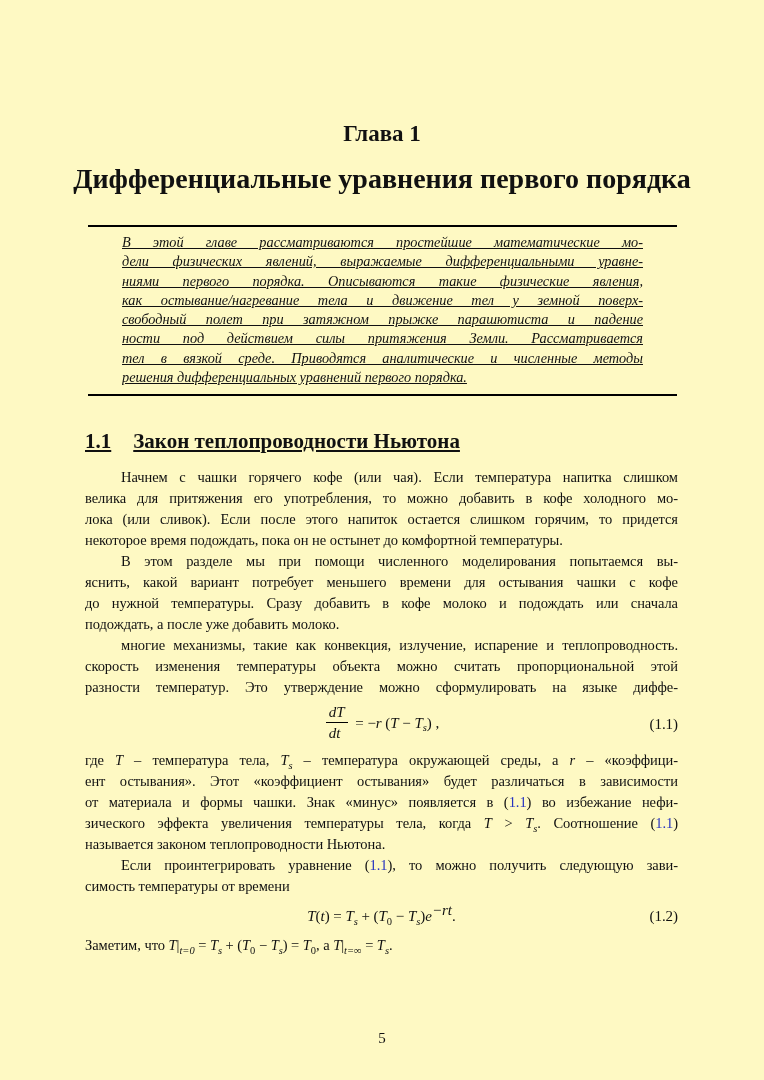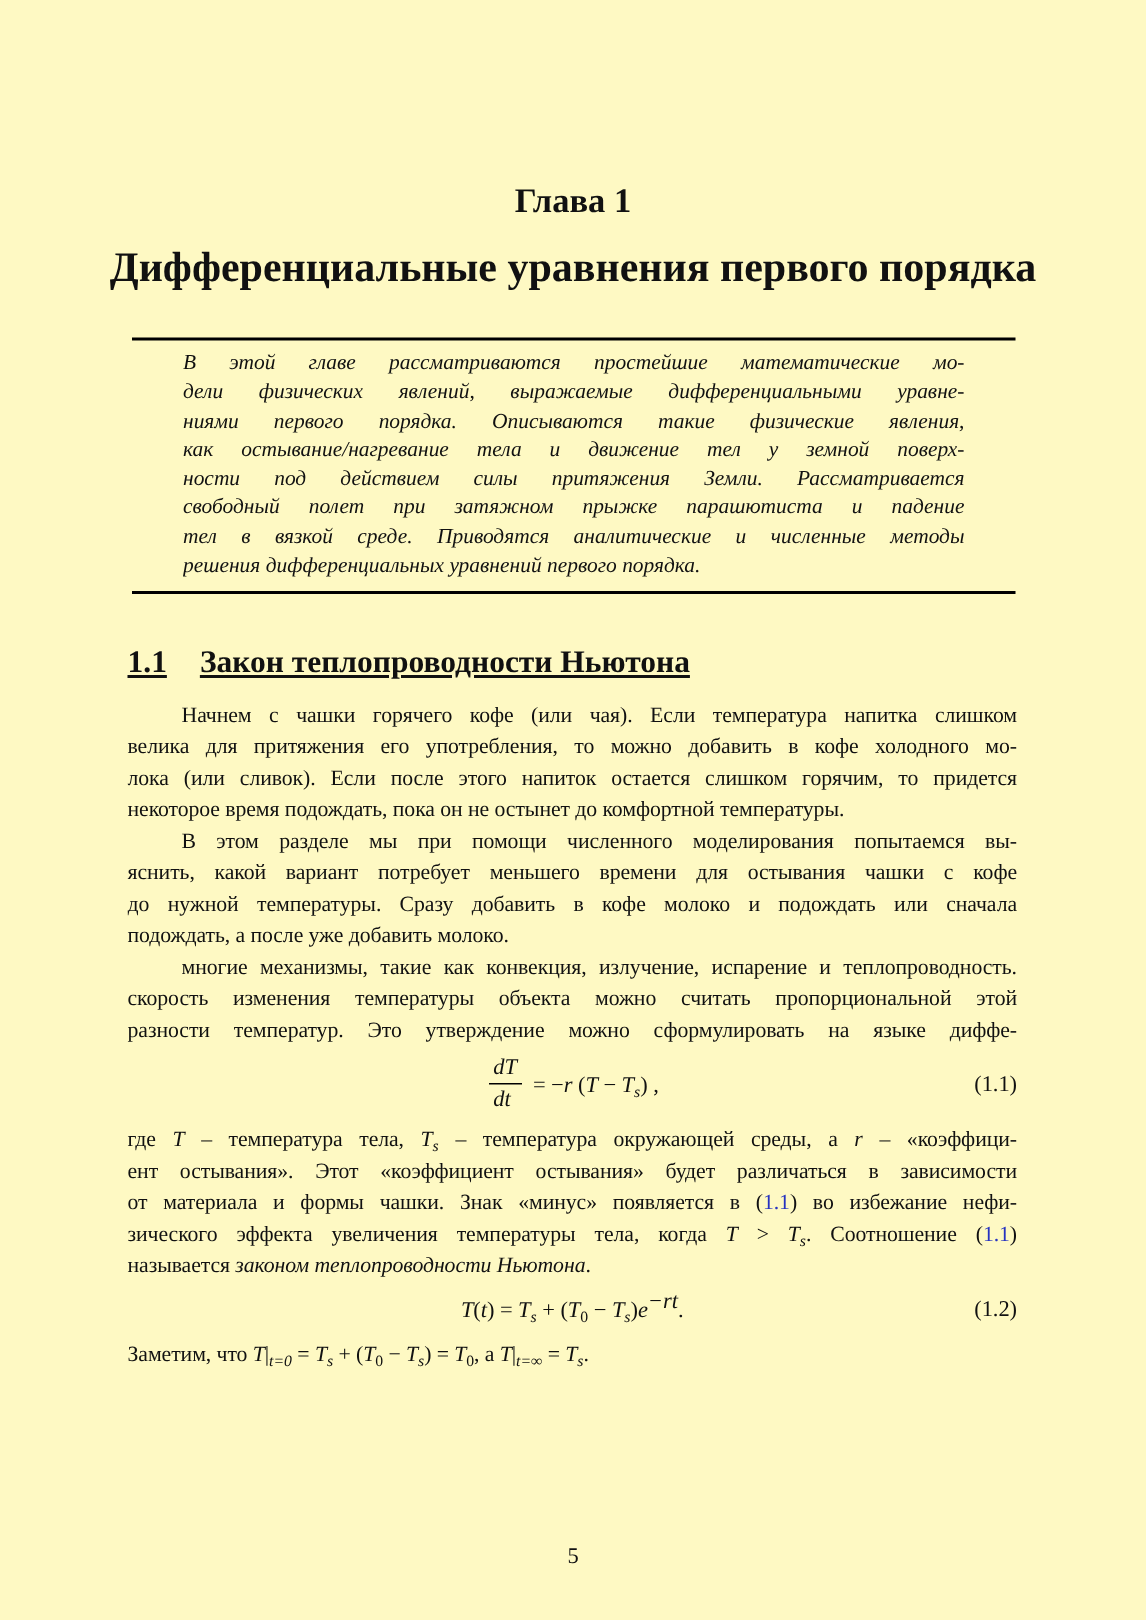--- a/index.html
+++ b/index.html
@@ -19,21 +19,21 @@
     text-align:center; font-size:28px; font-weight:bold;
   }
   
   .abstract-block{
     position:absolute; left:88px; top:225px; width:521px;
     border-top:2px solid #000; border-bottom:2px solid #000;
     padding:6px 34px 7px 34px;
   }
   .abs-line{
     font-style:italic; font-size:14.3px; line-height:19.3px; height:19.3px;
-    text-align:justify; text-align-last:justify; overflow:hidden;
+    text-align:justify; text-align-last:justify; overflow:hidden;text-decoration:underline;
   }
   .abs-line.last{ text-align-last:left; }
   
   .section-heading{
     position:absolute; left:85px; top:429px; width:593px;
     font-size:21px; font-weight:bold;text-decoration:underline;
   }
   .section-heading .secnum{ margin-right:22px; }
   
   .body-text{
@@ -41,21 +41,21 @@
     font-size:14.5px; line-height:21px; letter-spacing:-0.05px;
   }
   .line{
     text-align:justify; text-align-last:justify;
     height:21px; overflow:hidden;
   }
   .line.last{ text-align-last:left; }
   .para.indent .line:first-child{ text-indent:36px; }
   
   .mi{ font-style:italic; }
-  .em{ font-style:italic; }
+  .em{ }
   .msub{ font-size:10.5px; vertical-align:-3.5px; letter-spacing:0; }
   .msup{ font-size:15px; vertical-align:6px; letter-spacing:0; }
   .ref{ color:var(--link,#2633c0); }
   
   .equation{
     position:relative; display:flex; align-items:center; justify-content:center;
     margin:2px 0; font-size:15px;
   }
   .equation.tall{ height:48px; }
   .equation.short{ height:34px; }
@@ -83,22 +83,22 @@
   <div class="chapter-label">Глава 1</div>
 
   <div class="chapter-title">Дифференциальные уравнения первого порядка</div>
 
   <div class="abstract-block">
     <div id="abstract-lines">
         <div class="abs-line">В этой главе рассматриваются простейшие математические мо-</div>
         <div class="abs-line">дели физических явлений, выражаемые дифференциальными уравне-</div>
         <div class="abs-line">ниями первого порядка. Описываются такие физические явления,</div>
         <div class="abs-line">как остывание/нагревание тела и движение тел у земной поверх-</div>
+        <div class="abs-line">свободный полет при затяжном прыжке парашютиста и падение</div>
         <div class="abs-line">ности под действием силы притяжения Земли. Рассматривается</div>
-        <div class="abs-line">свободный полет при затяжном прыжке парашютиста и падение</div>
         <div class="abs-line">тел в вязкой среде. Приводятся аналитические и численные методы</div>
         <div class="abs-line last">решения дифференциальных уравнений первого порядка.</div>
       </div>
   </div>
 
   <div class="section-heading">
     <span class="secnum">1.1</span><span>Закон теплопроводности Ньютона</span>
   </div>
 
   <div class="body-text" id="body-content">
@@ -123,20 +123,24 @@
         <span><span class="frac"><span class="fnum"><span class="mi">dT</span></span><span class="fden"><span class="mi">dt</span></span></span><span> = −</span><span class="mi">r</span><span> (</span><span class="mi">T</span><span> − </span><span class="mi">T</span><span class="mi msub">s</span><span>) ,</span></span>
         <span class="eqno">(1.1)</span>
       </div>
       <div class="para">
         <div class="line"><span>где </span><span class="mi">T</span><span> – температура тела, </span><span class="mi">T</span><span class="mi msub">s</span><span> – температура окружающей среды, а </span><span class="mi">r</span><span> – «коэффици-</span></div>
         <div class="line"><span>ент остывания». Этот «коэффициент остывания» будет различаться в зависимости</span></div>
         <div class="line"><span>от материала и формы чашки. Знак «минус» появляется в (</span><span class="ref">1.1</span><span>) во избежание нефи-</span></div>
         <div class="line"><span>зического эффекта увеличения температуры тела, когда </span><span class="mi">T</span><span> &gt; </span><span class="mi">T</span><span class="mi msub">s</span><span>. Соотношение (</span><span class="ref">1.1</span><span>)</span></div>
         <div class="line last"><span>называется </span><span class="em">законом теплопроводности Ньютона</span><span>.</span></div>
       </div>
+      <div class="para indent">
+        <div class="line"><span>Если проинтегрировать уравнение (</span><span class="ref">1.1</span><span>), то можно получить следующую зави-</span></div>
+        <div class="line last"><span>симость температуры от времени</span></div>
+      </div>
       <div class="equation short">
         <span><span class="mi">T</span><span>(</span><span class="mi">t</span><span>) = </span><span class="mi">T</span><span class="mi msub">s</span><span> + (</span><span class="mi">T</span><span class="msub">0</span><span> − </span><span class="mi">T</span><span class="mi msub">s</span><span>)</span><span class="mi">e</span><span class="mi msup">−rt</span><span>.</span></span>
         <span class="eqno">(1.2)</span>
       </div>
       <div class="para">
         <div class="line last"><span>Заметим, что </span><span class="mi">T</span><span>|</span><span class="mi msub">t=0</span><span> = </span><span class="mi">T</span><span class="mi msub">s</span><span> + (</span><span class="mi">T</span><span class="msub">0</span><span> − </span><span class="mi">T</span><span class="mi msub">s</span><span>) = </span><span class="mi">T</span><span class="msub">0</span><span>, а </span><span class="mi">T</span><span>|</span><span class="mi msub">t=∞</span><span> = </span><span class="mi">T</span><span class="mi msub">s</span><span>.</span></div>
       </div>
     </div>
 
   <div class="page-number">5</div>

